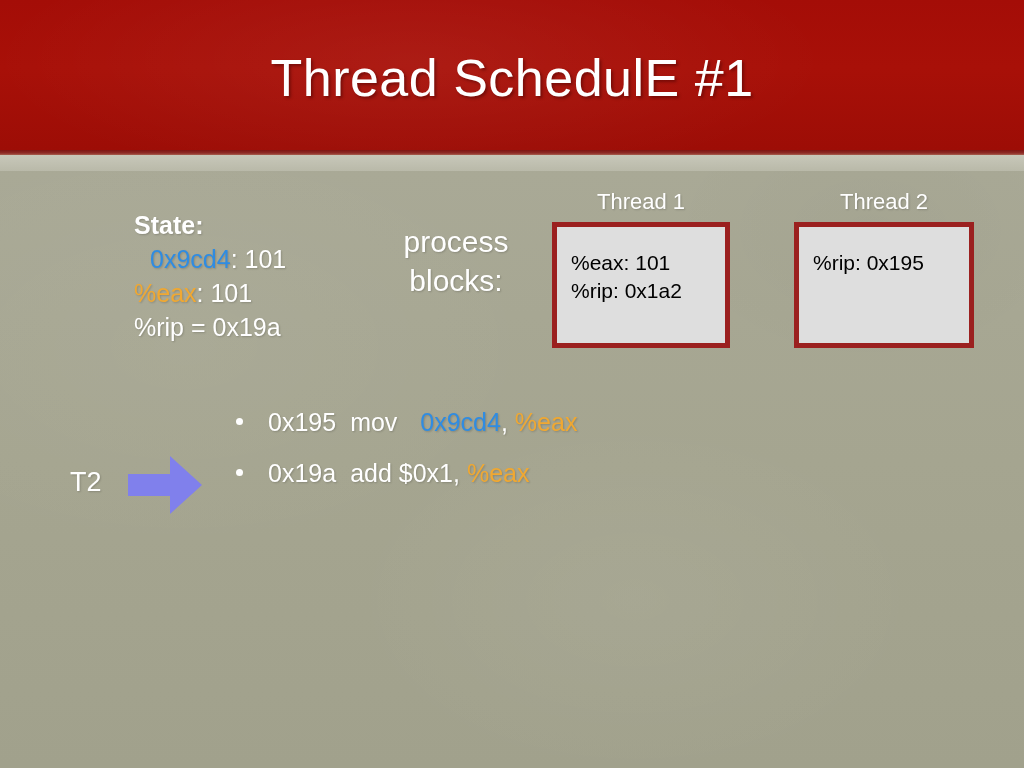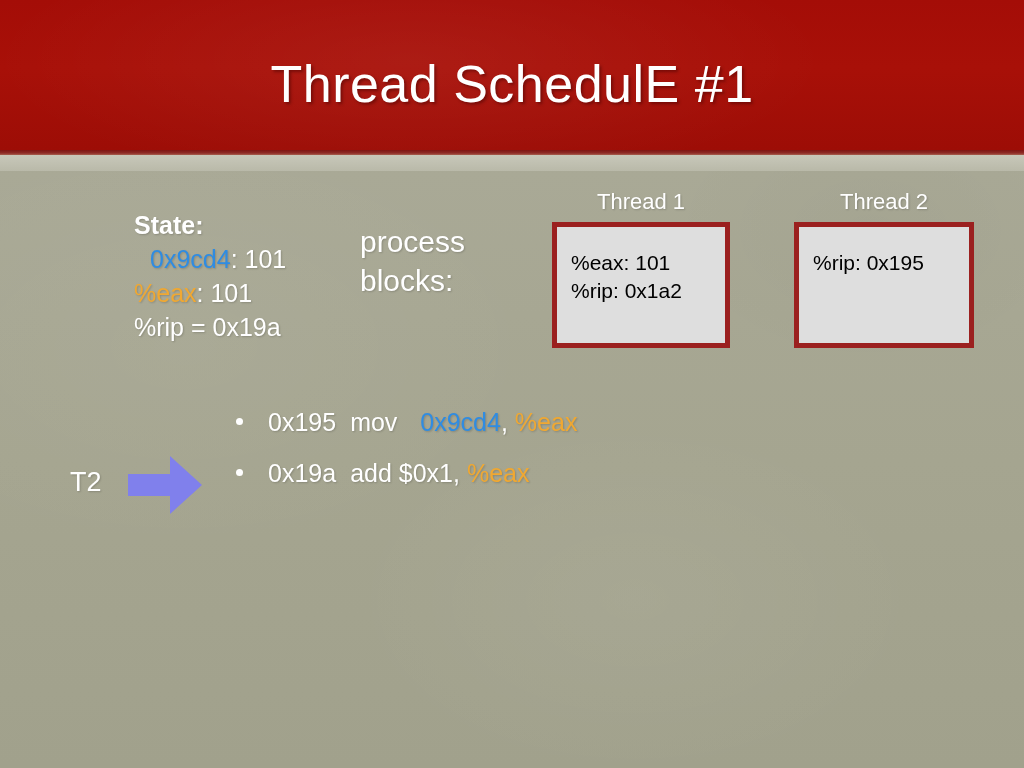--- a/index.html
+++ b/index.html
@@ -44,21 +44,21 @@
     position: absolute;
     left: 0; top: 155px;
     width: 1024px;
     height: 16px;
     background: linear-gradient(180deg, #cdcdc0 0%, #bcbcac 100%);
     opacity: 0.85;
   }
   #title {
     position: absolute;
     left: 0;
-    top: 54px;
+    top: 48px;
     width: 1024px;
     text-align: center;
     color: #ffffff;
     font-size: 52px;
     line-height: 60px;
     letter-spacing: 0.5px;
     text-shadow: 2px 2px 3px rgba(60,0,0,0.45);
     white-space: nowrap;
   }
   
@@ -75,21 +75,21 @@
   #state-block .row { white-space: nowrap; }
   #state-block .hdr { font-weight: bold; }
   .blue { color: #2f8ce2; margin-left: 16px; }
   .orange { color: #f0a832; }
   
   #pcb-caption {
     position: absolute;
     left: 360px;
     top: 222px;
     width: 192px;
-    text-align: left;
+    text-align: center;
     color: #ffffff;
     font-size: 30px;
     line-height: 39px;
     text-shadow: 1px 1px 2px rgba(0,0,0,0.18);
   }
   
   .thread-col {
     position: absolute;
     top: 188px;
   }

